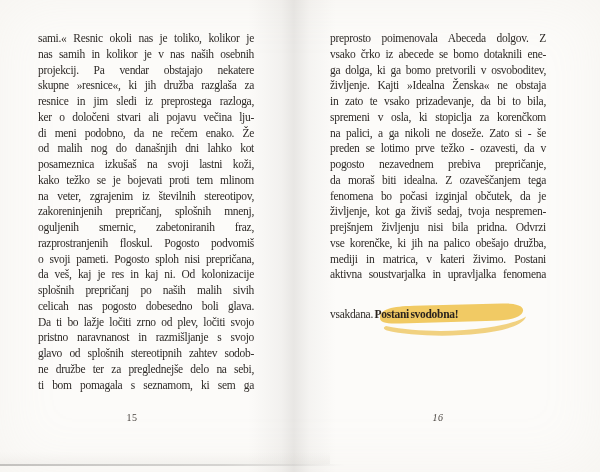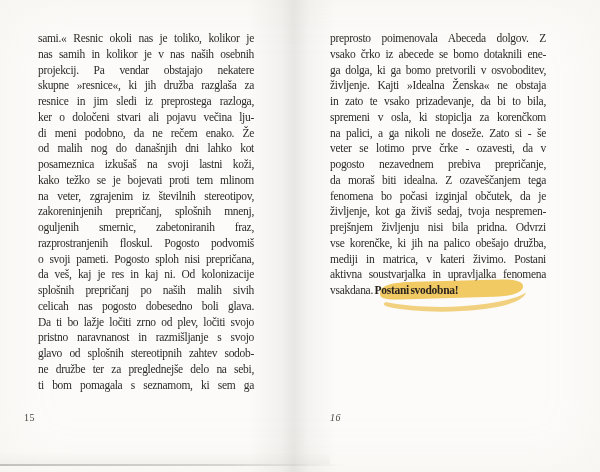--- a/index.html
+++ b/index.html
@@ -28,35 +28,36 @@
     text-align-last:justify;
     white-space:normal;
     height:15.75px;
     overflow:visible;
   }
   .last-line{
     position:relative;
     height:15.75px;
     text-align:left;
     text-align-last:left;
+    margin-top:24px;
   }
   .last-line .txt{position:relative;z-index:2;}
   .last-line b{font-weight:bold;color:#2a231d;}
   .hl-svg{
     position:absolute;
     left:44px;top:-5px;
     width:162px;height:36px;
     z-index:1;
     filter:blur(0.4px);
   }
   .pagenum{
     position:absolute;
     top:412px;
     width:216px;
-    text-align:left;
+    text-align:center;
     font-size:10px;
     letter-spacing:0.5px;
     color:#4a4540;
   }
   .pagenum.left{left:24px;}
   .pagenum.right{left:330px;font-style:italic;}
   .gutter-shadow{
     position:absolute;
     left:248px;top:0;
     width:88px;height:472px;
@@ -124,21 +125,21 @@
 
   <div class="text-col right">
     <div>
         <div class="line">preprosto poimenovala Abeceda dolgov. Z</div>
         <div class="line">vsako črko iz abecede se bomo dotaknili ene-</div>
         <div class="line">ga dolga, ki ga bomo pretvorili v osvoboditev,</div>
         <div class="line">življenje. Kajti »Idealna Ženska« ne obstaja</div>
         <div class="line">in zato te vsako prizadevanje, da bi to bila,</div>
         <div class="line">spremeni v osla, ki stopiclja za korenčkom</div>
         <div class="line">na palici, a ga nikoli ne doseže. Zato si - še</div>
-        <div class="line">veter se lotimo prve črke - ozavesti, da v</div>
+        <div class="line">preden se lotimo prve težko - ozavesti, da v</div>
         <div class="line">pogosto nezavednem prebiva prepričanje,</div>
         <div class="line">da moraš biti idealna. Z ozaveščanjem tega</div>
         <div class="line">fenomena bo počasi izginjal občutek, da je</div>
         <div class="line">življenje, kot ga živiš sedaj, tvoja nespremen-</div>
         <div class="line">prejšnjem življenju nisi bila pridna. Odvrzi</div>
         <div class="line">vse korenčke, ki jih na palico obešajo družba,</div>
         <div class="line">mediji in matrica, v kateri živimo. Postani</div>
         <div class="line">aktivna soustvarjalka in upravljalka fenomena</div>
       </div>
     <div class="last-line">

